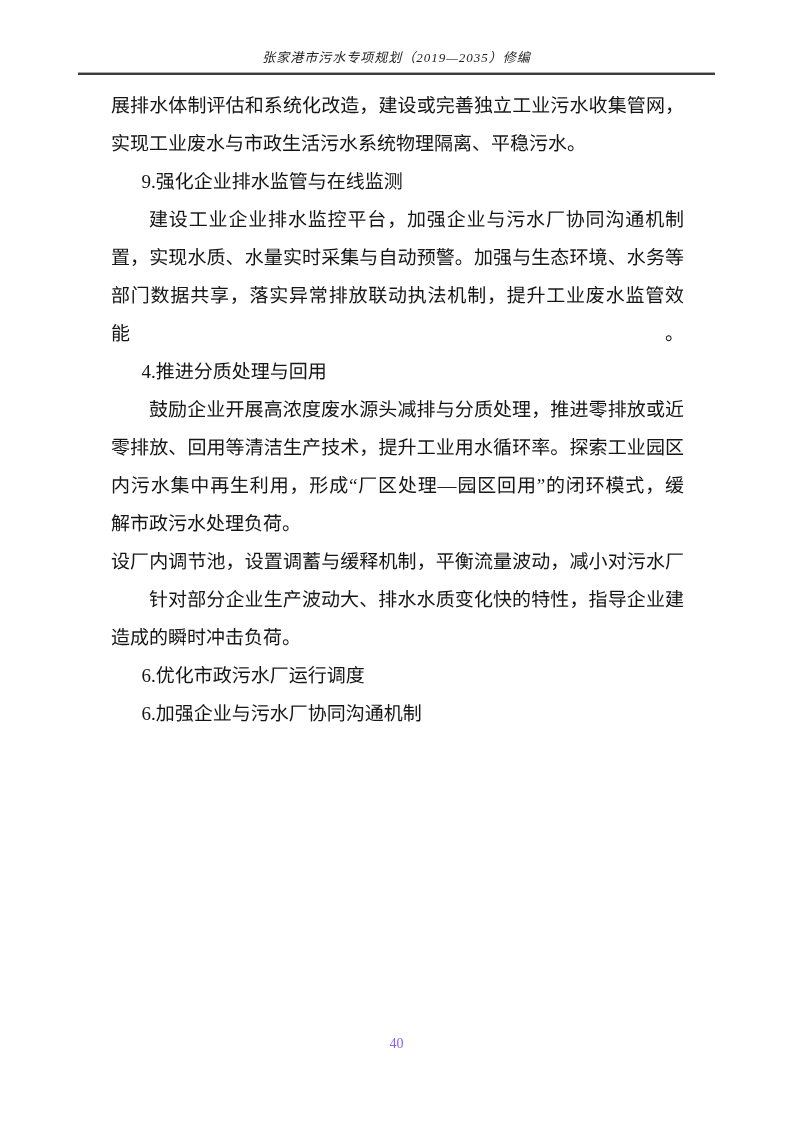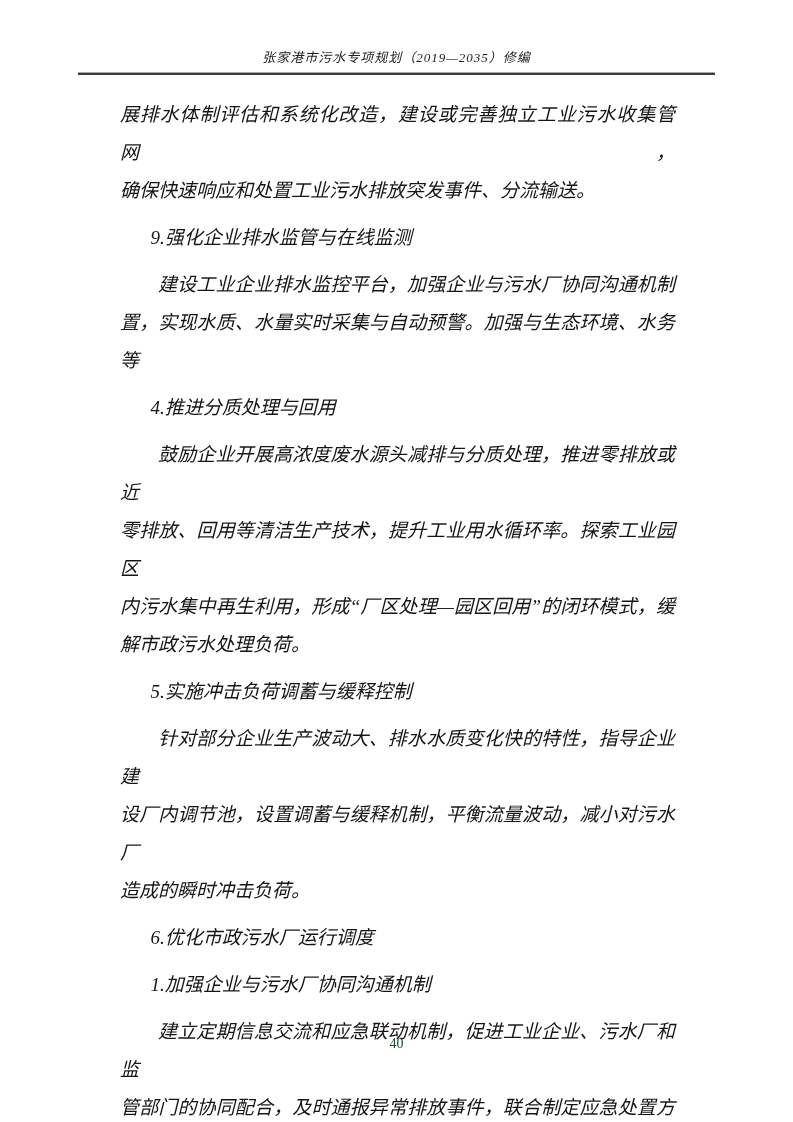--- a/index.html
+++ b/index.html
@@ -36,90 +36,83 @@
   
   .doc-body {
     position: absolute;
     top: 87px;
     left: 111px;
     width: 573px;
     font-size: 19px;
     line-height: 38px;
     text-align: justify;
   }
-  .block { margin: 9px; padding: 0; font-style: italic; }
+  .block { margin: 0; padding: 0; }
   .line {
     white-space: nowrap;       
     overflow: visible;
     text-align: justify;
     text-align-last: left;
   }
   .line.fill {
     white-space: normal;
     text-align-last: justify;  
   }
   .line.indent { text-indent: 2em; }
   .heading-line { text-indent: 1.6em; }
   
   .footer-pagenum {
     position: absolute;
     top: 1036px;
     left: 0;
     width: 100%;
     text-align: center;
     font-size: 14px;
-    color: #14532d;
+    color: #8b5cf6;
   }
 </style>
 </head>
 <body>
 
 <div class="page">
 
   <div class="header-title">张家港市污水专项规划（2019—2035）修编</div>
 
   <div class="header-rule"></div>
 
   <div class="doc-body" id="body-container">
       <div class="block paragraph">
         <div class="line fill">展排水体制评估和系统化改造，建设或完善独立工业污水收集管网，</div>
-        <div class="line">确保快速响应和处置工业污水排放突发事件、分流输送。</div>
+        <div class="line">实现工业废水与市政生活污水系统物理隔离、平稳污水。</div>
       </div>
       <div class="block heading">
         <div class="line heading-line">9.强化企业排水监管与在线监测</div>
       </div>
       <div class="block paragraph">
         <div class="line fill indent">建设工业企业排水监控平台，加强企业与污水厂协同沟通机制</div>
         <div class="line fill">置，实现水质、水量实时采集与自动预警。加强与生态环境、水务等</div>
+        <div class="line fill">部门数据共享，落实异常排放联动执法机制，提升工业废水监管效能。</div>
       </div>
       <div class="block heading">
         <div class="line heading-line">4.推进分质处理与回用</div>
       </div>
       <div class="block paragraph">
         <div class="line fill indent">鼓励企业开展高浓度废水源头减排与分质处理，推进零排放或近</div>
         <div class="line fill">零排放、回用等清洁生产技术，提升工业用水循环率。探索工业园区</div>
         <div class="line fill">内污水集中再生利用，形成“厂区处理—园区回用”的闭环模式，缓</div>
         <div class="line">解市政污水处理负荷。</div>
       </div>
-      <div class="block heading">
-        <div class="line heading-line">5.实施冲击负荷调蓄与缓释控制</div>
-      </div>
       <div class="block paragraph">
+        <div class="line fill">设厂内调节池，设置调蓄与缓释机制，平衡流量波动，减小对污水厂</div>
         <div class="line fill indent">针对部分企业生产波动大、排水水质变化快的特性，指导企业建</div>
-        <div class="line fill">设厂内调节池，设置调蓄与缓释机制，平衡流量波动，减小对污水厂</div>
         <div class="line">造成的瞬时冲击负荷。</div>
       </div>
       <div class="block heading">
         <div class="line heading-line">6.优化市政污水厂运行调度</div>
       </div>
       <div class="block heading">
-        <div class="line heading-line">1.加强企业与污水厂协同沟通机制</div>
-      </div>
-      <div class="block paragraph">
-        <div class="line fill indent">建立定期信息交流和应急联动机制，促进工业企业、污水厂和监</div>
-        <div class="line fill">管部门的协同配合，及时通报异常排放事件，联合制定应急处置方案，</div>
-        <div class="line">确保快速响应和处置工业污水排放突发事件。</div>
+        <div class="line heading-line">6.加强企业与污水厂协同沟通机制</div>
       </div>
     </div>
 
   <div class="footer-pagenum">40</div>
 
 </div>
 
 </body></html>

